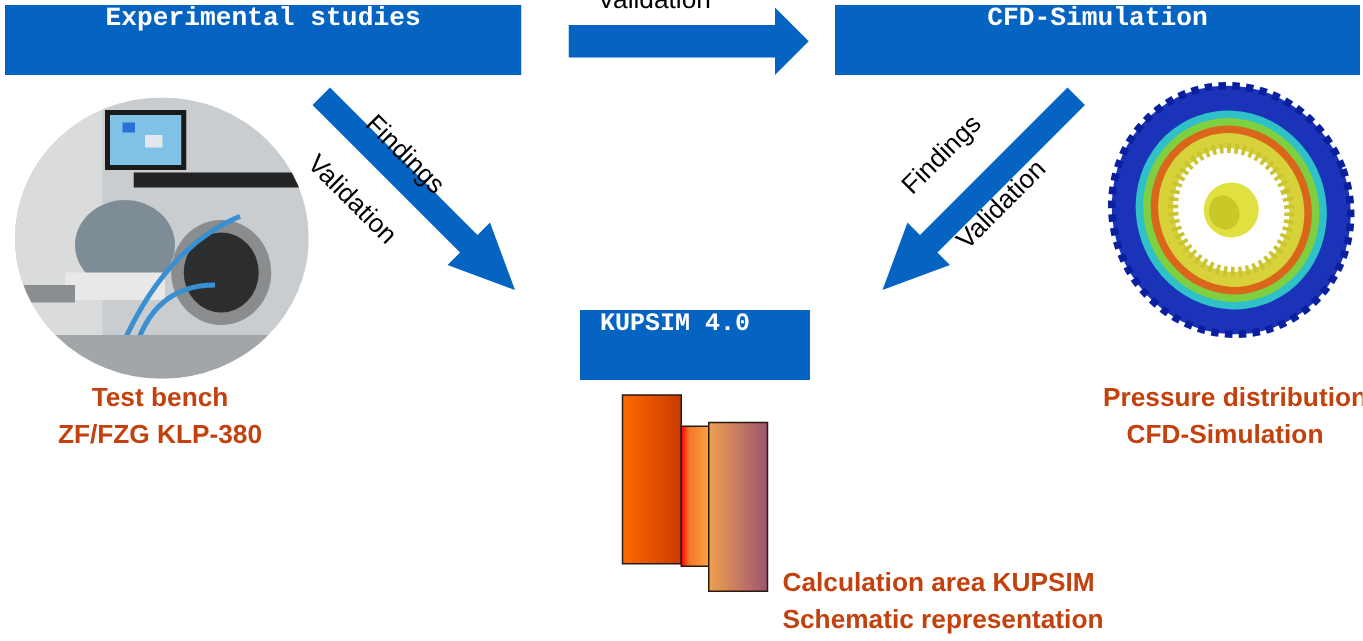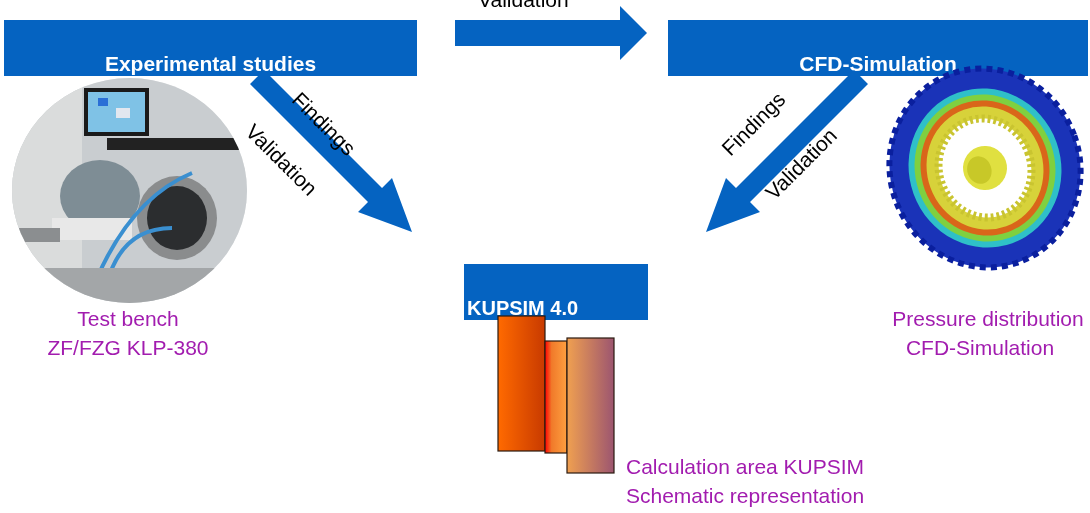--- a/index.html
+++ b/index.html
@@ -3,30 +3,29 @@
   <meta charset="utf-8">
   <style>
     html, body { margin: 0; padding: 0; }
     body {
       width: 1090px; height: 513px; position: relative; overflow: hidden;
       background: #ffffff;
       font-family: "Liberation Sans", sans-serif;
     }
     .box {
       position: absolute; background: #0563c1; color: #ffffff;
-      font-weight: bold; display: flex; align-items: flex-end; justify-content: center;
-      font-family: Liberation Sans, sans-serif;
-      margin-top: 16px;
+      font-weight: bold; display: flex; align-items: flex-start; justify-content: center;
+      font-family: Liberation Mono, monospace;
     }
     #box-exp { left: 4px; top: 4px; width: 413px; height: 56px; font-size: 21px; }
     #box-cfd { left: 668px; top: 4px; width: 420px; height: 56px; font-size: 21px; }
-    #box-kup { left: 464px; top: 248px; width: 184px; height: 56px; font-size: 20px; justify-content: flex-start; padding-left: 3px; box-sizing: border-box; }
+    #box-kup { left: 464px; top: 248px; width: 184px; height: 56px; font-size: 20px; justify-content: flex-start; padding-left: 16px; box-sizing: border-box; }
     .label {
-      position: absolute; color: #a21caf; font-size: 21px; text-align: center; line-height: 29px;
-      font-family: "Liberation Sans", sans-serif; white-space: nowrap;
+      position: absolute; color: #c2410c; font-size: 21px; text-align: center; line-height: 29px;
+      font-family: "Liberation Sans", sans-serif; white-space: nowrap; font-weight: bold;
     }
     #lbl-bench { left: 18px; top: 304px; width: 220px; }
     #lbl-cfd { left: 860px; top: 304px; width: 240px; }
     #lbl-schem { left: 626px; top: 452px; text-align: left; }
     .rot {
       position: absolute; font-size: 21px; color: #000; white-space: nowrap;
       font-family: "Liberation Sans", sans-serif; transform-origin: center center;
     }
     #top-arrow-label { left: 478px; top: -12px; font-size: 21px; }
     #lbl-find-l { left: 284px; top: 112px; transform: rotate(45deg); }

